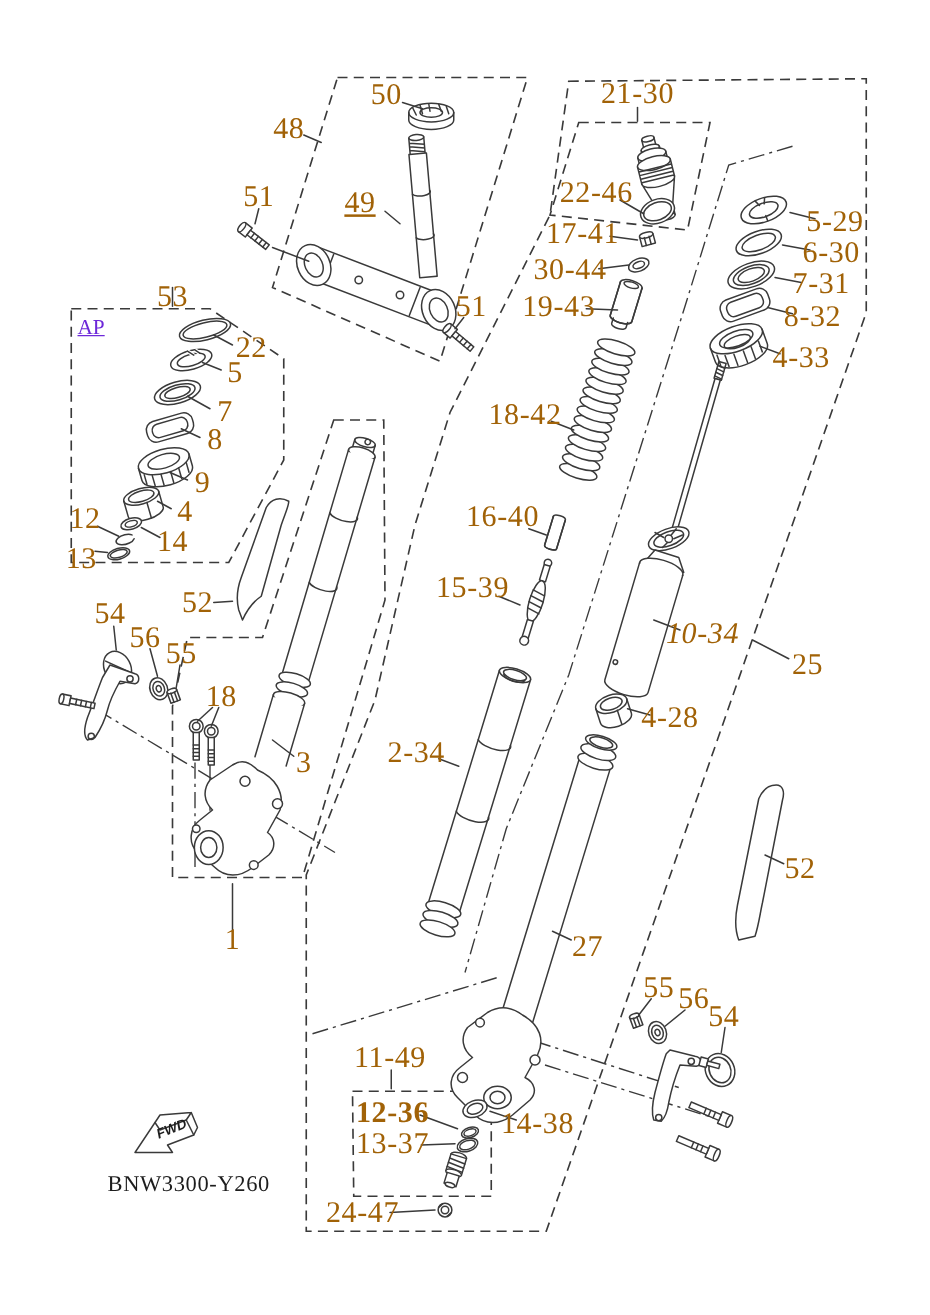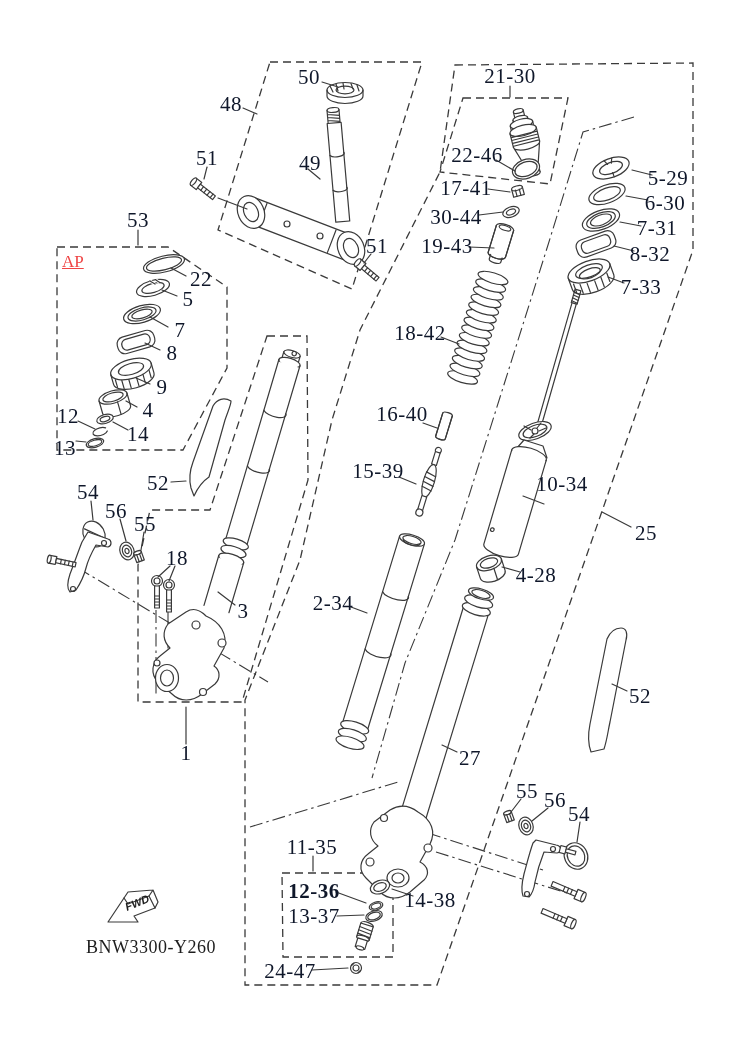--- a/index.html
+++ b/index.html
@@ -4,24 +4,24 @@
 <style>
   html,body{margin:0;padding:0;background:#fff;}
   #stage{position:relative;width:744px;height:1052px;background:#ffffff;overflow:hidden;
          font-family:"Liberation Serif","DejaVu Serif",serif;}
   svg{position:absolute;left:0;top:0;}
   .ln{fill:none;stroke:#3a3a3a;stroke-width:1.2;stroke-linecap:round;stroke-linejoin:round;}
   .fw{fill:#ffffff;stroke:#3a3a3a;stroke-width:1.2;stroke-linecap:round;stroke-linejoin:round;}
   .dash path{fill:none;stroke:#3a3a3a;stroke-width:1.3;stroke-dasharray:8 5;}
   .dashdot path{fill:none;stroke:#3a3a3a;stroke-width:1.1;stroke-dasharray:13 4 2.5 4;}
   #labels-layer{position:absolute;left:0;top:0;width:100%;height:100%;pointer-events:none;}
-  .plabel{position:absolute;transform:translate(-50%,-50%);font-size:21px;color:#0f172a;
+  .plabel{position:absolute;transform:translate(-50%,-50%);font-size:24px;color:#a16207;
           white-space:nowrap;letter-spacing:0.5px;}
   #diagram-code{position:absolute;left:86px;top:937px;font-size:18px;color:#1d1d1d;letter-spacing:0.5px;}
-  #ap-label{position:absolute;left:62px;top:252px;font-size:17px;color:#ef4444;text-decoration:underline;}
+  #ap-label{position:absolute;left:62px;top:252px;font-size:17px;color:#6d28d9;text-decoration:underline;}
   .fwd-text{font-family:"Liberation Sans","DejaVu Sans",sans-serif;font-weight:bold;font-style:italic;
             font-size:11px;fill:#1d1d1d;}
 </style>
 </head>
 <body>
 
 <div id="stage">
 <svg width="744" height="1052" viewBox="0 0 744 1052">
 
   <g class="dash">
@@ -463,62 +463,62 @@
     <path d="M337,916 L364,915"></path>
     <path d="M413,896 L392,889"></path>
     <path d="M312,970 L348,968"></path>
   </g>
 </svg>
 
   <div id="labels-layer">
       <span class="plabel" style="left: 309px; top: 77px;">50</span>
       <span class="plabel" style="left: 231px; top: 104px;">48</span>
       <span class="plabel" style="left: 207px; top: 158px;">51</span>
-      <span class="plabel" style="left: 310px; top: 163px;">49</span>
-      <span class="plabel" style="left: 138px; top: 220px;">53</span>
+      <span class="plabel" style="left: 288px; top: 163px; text-decoration: underline;">49</span>
+      <span class="plabel" style="left: 138px; top: 238px;">53</span>
       <span class="plabel" style="left: 201px; top: 279px;">22</span>
       <span class="plabel" style="left: 188px; top: 299px;">5</span>
       <span class="plabel" style="left: 180px; top: 330px;">7</span>
       <span class="plabel" style="left: 172px; top: 353px;">8</span>
       <span class="plabel" style="left: 162px; top: 387px;">9</span>
       <span class="plabel" style="left: 148px; top: 410px;">4</span>
       <span class="plabel" style="left: 68px; top: 416px;">12</span>
       <span class="plabel" style="left: 138px; top: 434px;">14</span>
       <span class="plabel" style="left: 65px; top: 448px;">13</span>
       <span class="plabel" style="left: 377px; top: 246px;">51</span>
       <span class="plabel" style="left: 510px; top: 76px;">21-30</span>
       <span class="plabel" style="left: 477px; top: 155px;">22-46</span>
       <span class="plabel" style="left: 466px; top: 188px;">17-41</span>
       <span class="plabel" style="left: 456px; top: 217px;">30-44</span>
       <span class="plabel" style="left: 447px; top: 246px;">19-43</span>
       <span class="plabel" style="left: 420px; top: 333px;">18-42</span>
       <span class="plabel" style="left: 668px; top: 178px;">5-29</span>
       <span class="plabel" style="left: 665px; top: 203px;">6-30</span>
       <span class="plabel" style="left: 657px; top: 228px;">7-31</span>
       <span class="plabel" style="left: 650px; top: 254px;">8-32</span>
-      <span class="plabel" style="left: 641px; top: 287px;">7-33</span>
+      <span class="plabel" style="left: 641px; top: 287px;">4-33</span>
       <span class="plabel" style="left: 402px; top: 414px;">16-40</span>
       <span class="plabel" style="left: 378px; top: 471px;">15-39</span>
-      <span class="plabel" style="left: 562px; top: 484px;">10-34</span>
+      <span class="plabel" style="left: 562px; top: 508px; font-style: italic;">10-34</span>
       <span class="plabel" style="left: 646px; top: 533px;">25</span>
       <span class="plabel" style="left: 536px; top: 575px;">4-28</span>
       <span class="plabel" style="left: 333px; top: 603px;">2-34</span>
       <span class="plabel" style="left: 158px; top: 483px;">52</span>
       <span class="plabel" style="left: 88px; top: 492px;">54</span>
       <span class="plabel" style="left: 116px; top: 511px;">56</span>
       <span class="plabel" style="left: 145px; top: 524px;">55</span>
       <span class="plabel" style="left: 177px; top: 558px;">18</span>
       <span class="plabel" style="left: 243px; top: 611px;">3</span>
       <span class="plabel" style="left: 640px; top: 696px;">52</span>
       <span class="plabel" style="left: 470px; top: 758px;">27</span>
       <span class="plabel" style="left: 527px; top: 791px;">55</span>
       <span class="plabel" style="left: 555px; top: 800px;">56</span>
       <span class="plabel" style="left: 579px; top: 814px;">54</span>
       <span class="plabel" style="left: 186px; top: 753px;">1</span>
-      <span class="plabel" style="left: 312px; top: 847px;">11-35</span>
+      <span class="plabel" style="left: 312px; top: 847px;">11-49</span>
       <span class="plabel" style="left: 314px; top: 891px; font-weight: bold;">12-36</span>
       <span class="plabel" style="left: 314px; top: 916px;">13-37</span>
       <span class="plabel" style="left: 430px; top: 900px;">14-38</span>
       <span class="plabel" style="left: 290px; top: 971px;">24-47</span>
     </div>
   <span id="ap-label">AP</span>
   <span id="diagram-code">BNW3300-Y260</span>
 </div>
 
 </body></html>

